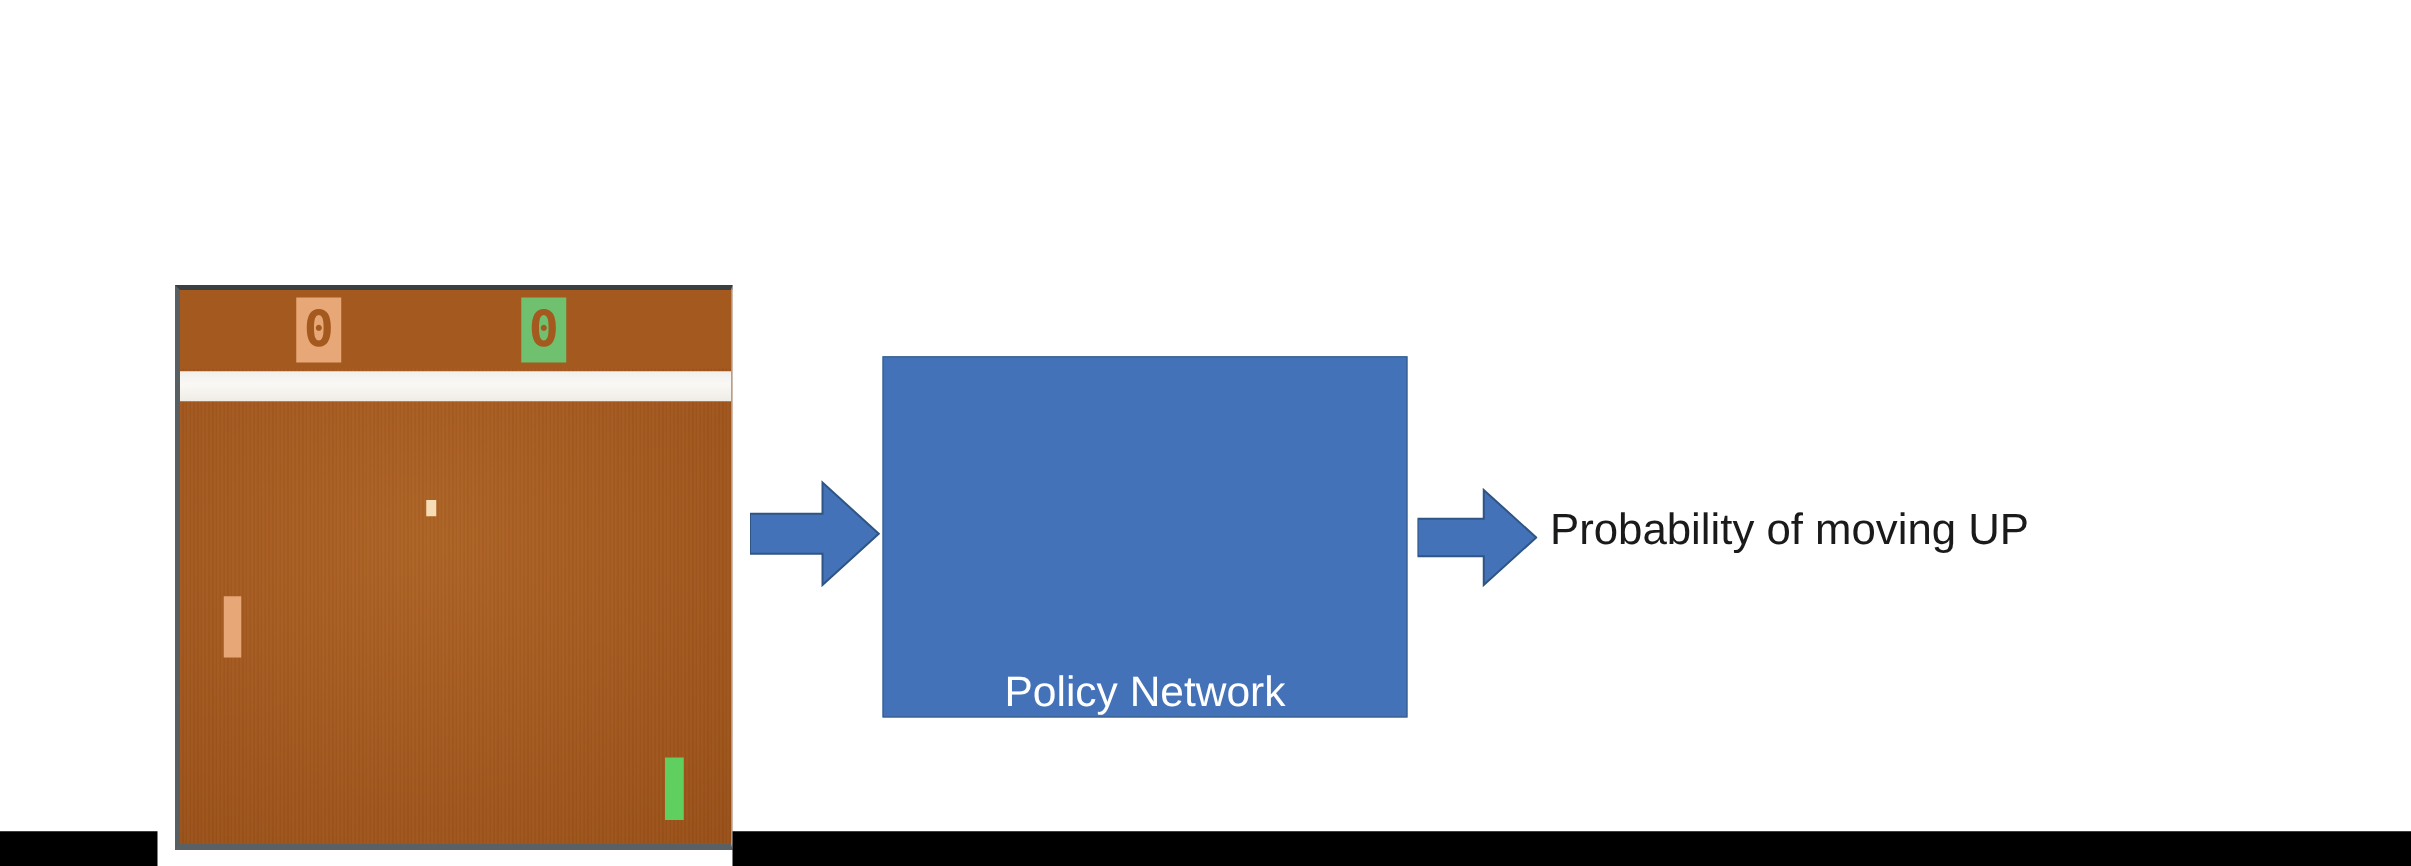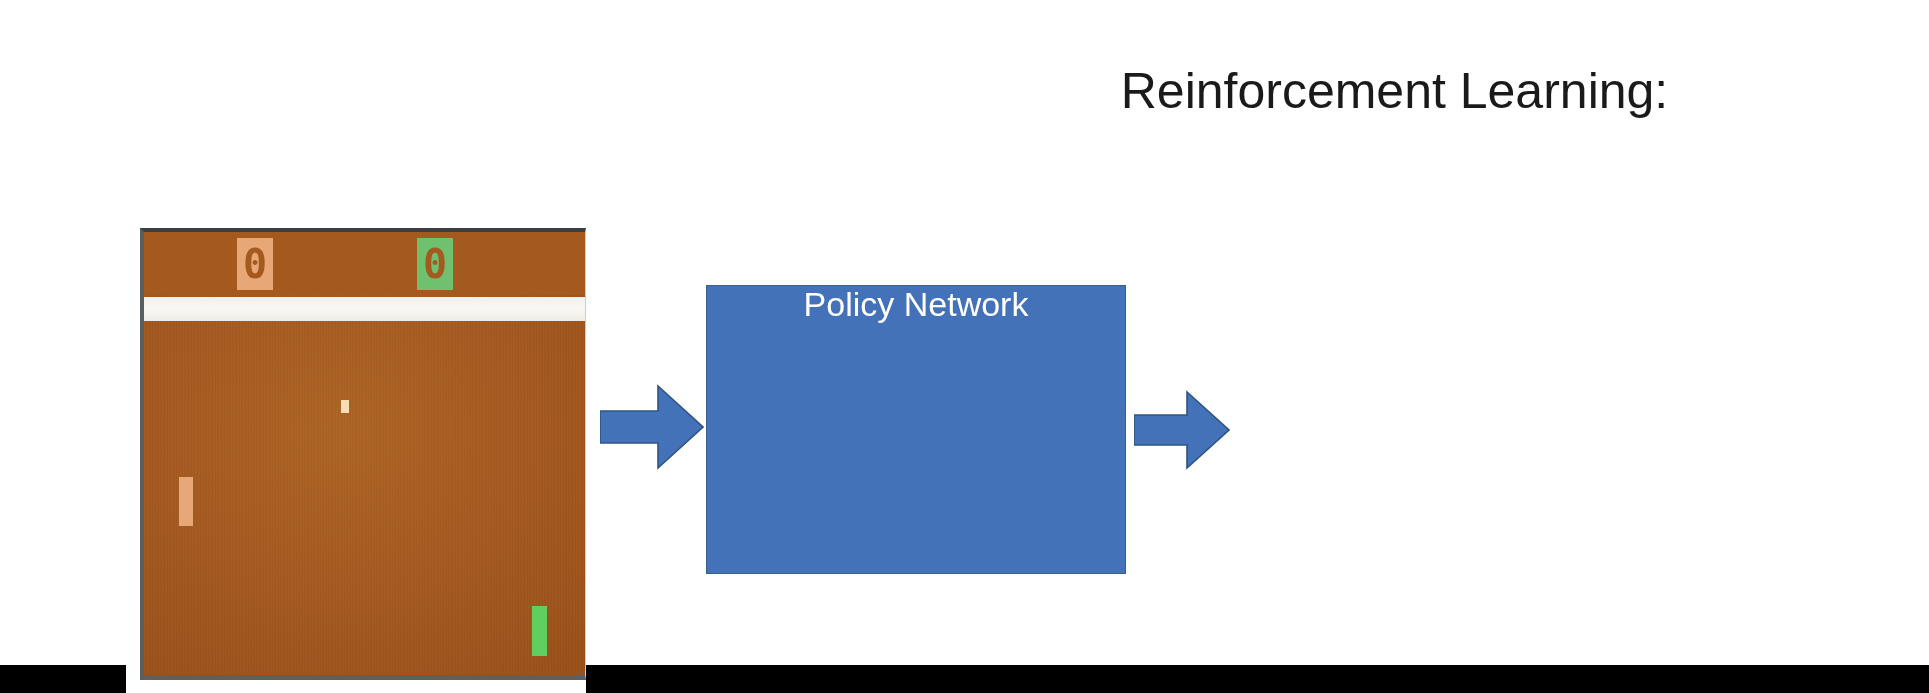--- a/index.html
+++ b/index.html
@@ -149,21 +149,21 @@
   #policy-box {
     position: absolute;
     left: 706px;
     top: 285px;
     width: 420px;
     height: 289px;
     background: #4472b8;
     border: 1px solid #37618f;
     box-sizing: border-box;
     display: flex;
-    align-items: flex-start;
+    align-items: flex-end;
     justify-content: center;
   }
   #policy-box-label {
     color: #ffffff;
     font-size: 34px;
     font-family: "Liberation Sans", sans-serif;
     text-align: center;
     line-height: 1.1;
   }
 
@@ -237,21 +237,21 @@
   <div id="policy-box">
     <span id="policy-box-label">Policy Network</span>
   </div>
 
   <div class="blue-arrow" id="arrow-output">
     <svg viewBox="0 0 96 80" width="96" height="80" preserveAspectRatio="none">
       <polygon points="0,25 53,25 53,2 95,40 53,78 53,55 0,55" fill="#4472b8" stroke="#2e5584" stroke-width="1.6" stroke-linejoin="miter"></polygon>
     </svg>
   </div>
 
+  <div id="output-caption">Probability of moving UP</div>
 
   <div id="headline">
-    <span class="hl-line">Reinforcement Learning:</span>
   </div>
 
   <div class="black-bar" id="black-bar-left"></div>
   <div class="black-bar" id="black-bar-right"></div>
 
 </div>
 
 </body></html>

